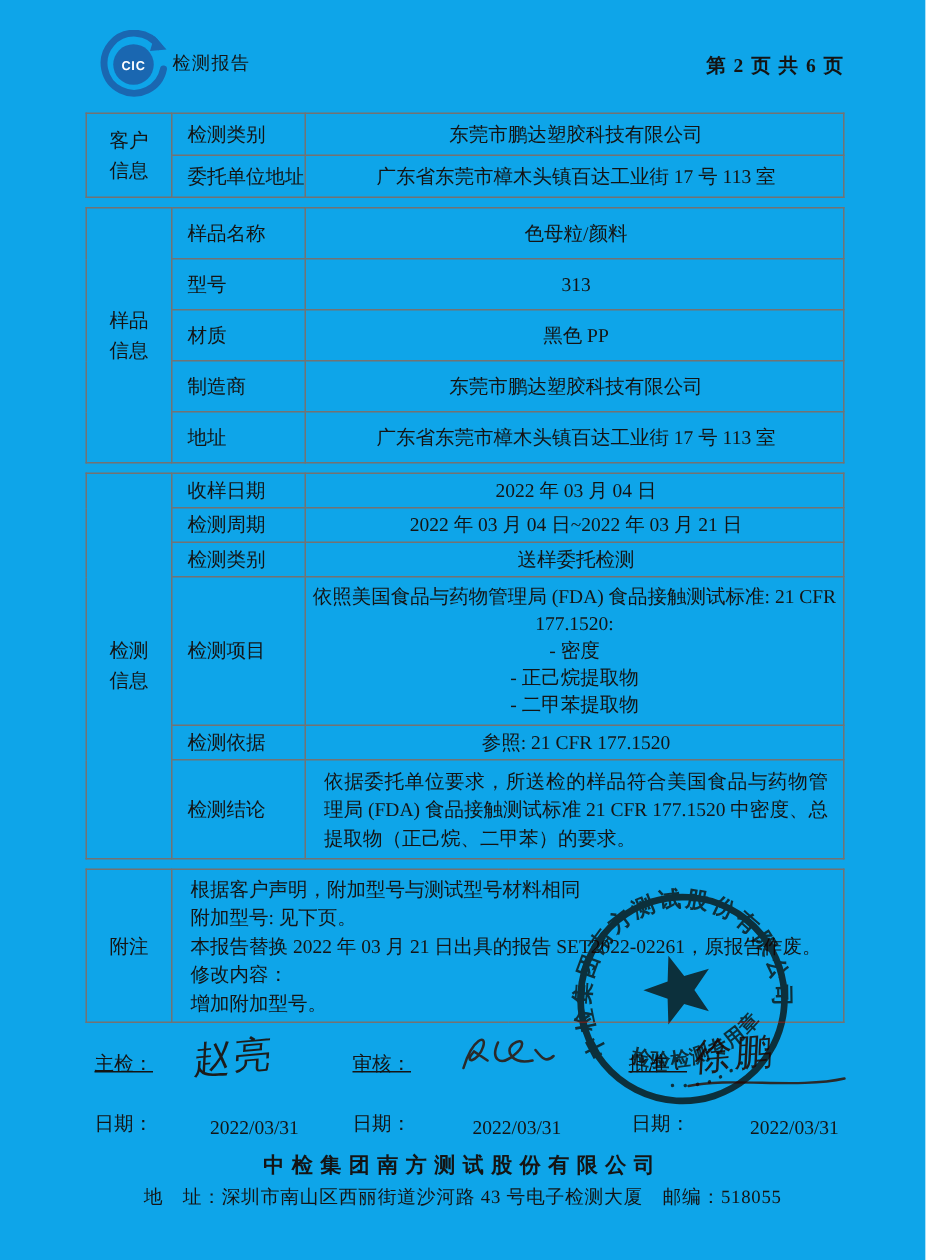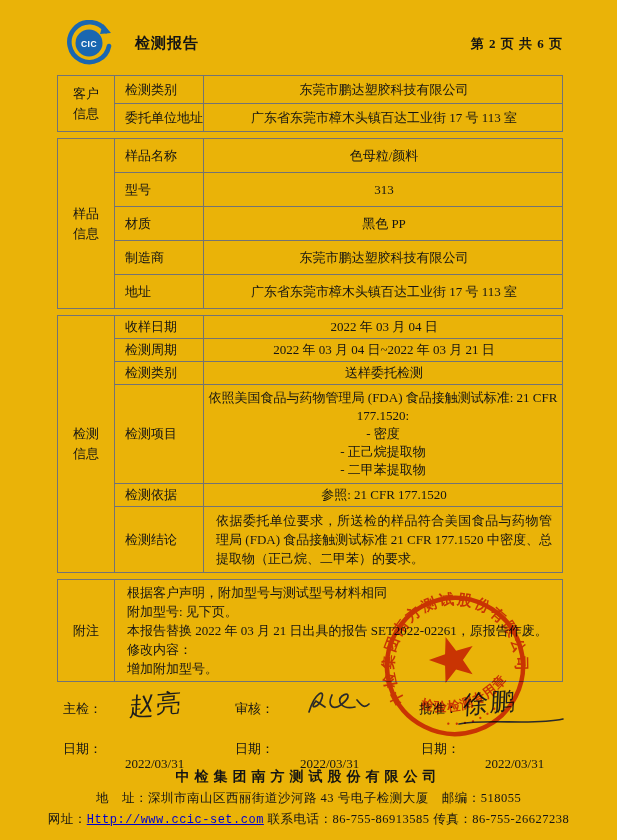--- a/index.html
+++ b/index.html
@@ -1,25 +1,25 @@
 <!DOCTYPE html>
 <html><head>
 <meta charset="utf-8">
 <style>
   * { margin:0; padding:0; box-sizing:border-box; }
   html,body { background:#fff; }
   .page {
-    position:relative; width:617px; height:840px; background:#eab308;
+    position:relative; width:617px; height:840px; background:#0ea5e9;
     font-family:"Liberation Serif","DejaVu Serif",serif; color:#141414;
     overflow:hidden;
   }
   
   .header { position:absolute; top:20px; left:57px; width:506px; height:46px; }
   .logo { position:absolute; left:6px; top:0; }
-  .hdr-title { position:absolute; left:78px; top:14px; font-size:15px; font-weight:bold; letter-spacing:1px; }
+  .hdr-title { position:absolute; left:58px; top:14px; font-size:12px; font-weight:normal; letter-spacing:1px; }
   .hdr-no { position:absolute; left:182px; top:15px; font-size:13px; font-weight:bold; }
   .hdr-page { position:absolute; right:0; top:15px; font-size:13px; font-weight:bold; letter-spacing:1px; }
   
   .doc { position:absolute; left:57px; top:75px; width:506px; }
   table.sec { width:100%; border-collapse:collapse; table-layout:fixed; margin-bottom:6px; }
   table.sec td { border:1px solid #737373; font-size:13px; vertical-align:middle; }
   .c-label { width:57px; text-align:center; line-height:20px; }
   .c-field { width:89px; padding-left:10px; }
   .c-value { padding-left:12px; padding-right:10px;text-align:center; }
   .sec1 tr { height:28px; }
@@ -27,23 +27,23 @@
   .sec3 tr.r-s { height:23px; }
   .vlines { padding:4px 0; }
   .vlines div { line-height:18px; }
   .just { text-align:justify; line-height:19px; padding:4px 10px 4px 12px; }
   .notes { vertical-align:top; }
   .notes div { line-height:19px; }
   .notes { padding:3px 10px 3px 12px; }
   
   .signrow { position:absolute; left:57px; width:506px; top:686px; height:44px; font-size:13px; }
   .daterow { position:absolute; left:57px; width:506px; top:740px; height:20px; font-size:13px; }
-  .slabel { position:absolute; top:14px; }
+  .slabel { position:absolute; top:14px;text-decoration:underline; }
   .dlabel { position:absolute; top:0; }
-  .dval { position:absolute; top:16px; }
+  .dval { position:absolute; top:4px;margin-left:15px; }
   .sig-text {
     position:absolute; font-size:25px; color:#1c1c1c;
     transform:rotate(-5deg) skewX(-8deg); letter-spacing:2px; white-space:nowrap;
   }
   
   .stamp { position:absolute; left:379px; top:590px; mix-blend-mode:multiply; opacity:.92; pointer-events:none; }
   
   .footer { position:absolute; left:0; width:617px; top:768px; text-align:center; }
   .f-company { font-size:14px; font-weight:bold; letter-spacing:5px; }
   .f-line { font-size:12.5px; margin-top:4px; letter-spacing:.5px; }
@@ -220,20 +220,15 @@
         <circle cx="112" cy="144" r="1.3"></circle>
       </g>
     </g>
   </svg>
 
   <div class="footer">
     <div class="f-company">中检集团南方测试股份有限公司</div>
     <div class="f-line">
       <span>地　址：</span><span>深圳市南山区西丽街道沙河路 43 号电子检测大厦</span>　<span>邮编：</span><span>518055</span>
     </div>
-    <div class="f-line">
-      <span>网址：</span><a class="f-url" href="#">Http://www.ccic-set.com</a>
-      <span>联系电话：</span><span>86-755-86913585</span>
-      <span>传真：</span><span>86-755-26627238</span>
-    </div>
   </div>
 
 </div>
 
 </body></html>

